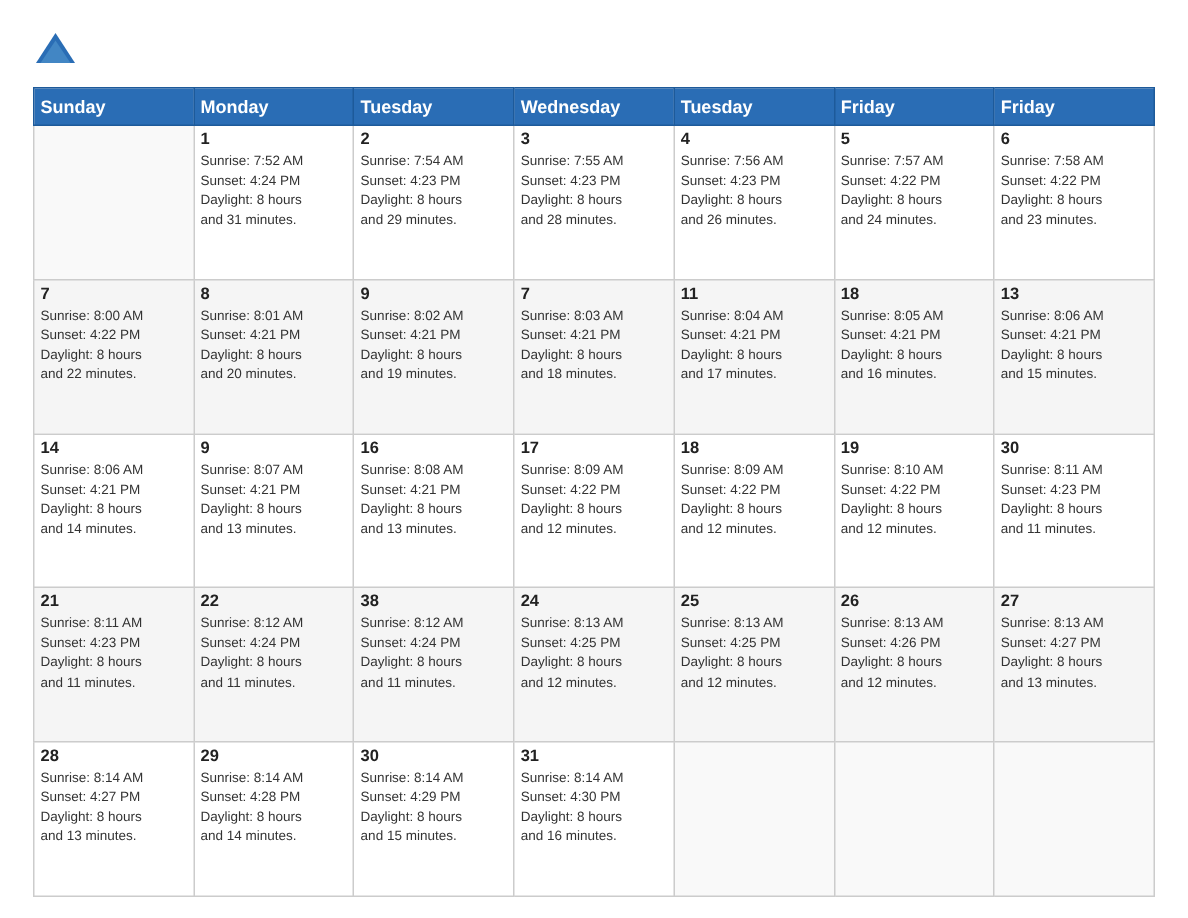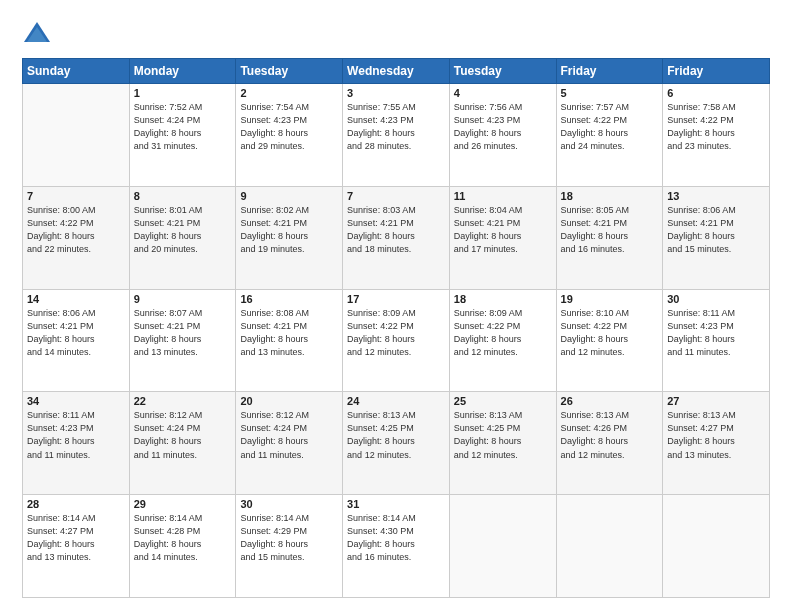--- a/index.html
+++ b/index.html
@@ -223,29 +223,29 @@
             <span class="day-num">19</span>
             <div class="day-info">Sunrise: 8:10 AM<br>Sunset: 4:22 PM<br>Daylight: 8 hours<br>and 12 minutes.</div>
           </td>
           <td>
             <span class="day-num">30</span>
             <div class="day-info">Sunrise: 8:11 AM<br>Sunset: 4:23 PM<br>Daylight: 8 hours<br>and 11 minutes.</div>
           </td>
         </tr>
         <tr class="row-shade">
           <td>
-            <span class="day-num">34</span>
+            <span class="day-num">21</span>
             <div class="day-info">Sunrise: 8:11 AM<br>Sunset: 4:23 PM<br>Daylight: 8 hours<br>and 11 minutes.</div>
           </td>
           <td>
             <span class="day-num">22</span>
             <div class="day-info">Sunrise: 8:12 AM<br>Sunset: 4:24 PM<br>Daylight: 8 hours<br>and 11 minutes.</div>
           </td>
           <td>
-            <span class="day-num">20</span>
+            <span class="day-num">38</span>
             <div class="day-info">Sunrise: 8:12 AM<br>Sunset: 4:24 PM<br>Daylight: 8 hours<br>and 11 minutes.</div>
           </td>
           <td>
             <span class="day-num">24</span>
             <div class="day-info">Sunrise: 8:13 AM<br>Sunset: 4:25 PM<br>Daylight: 8 hours<br>and 12 minutes.</div>
           </td>
           <td>
             <span class="day-num">25</span>
             <div class="day-info">Sunrise: 8:13 AM<br>Sunset: 4:25 PM<br>Daylight: 8 hours<br>and 12 minutes.</div>
           </td>

